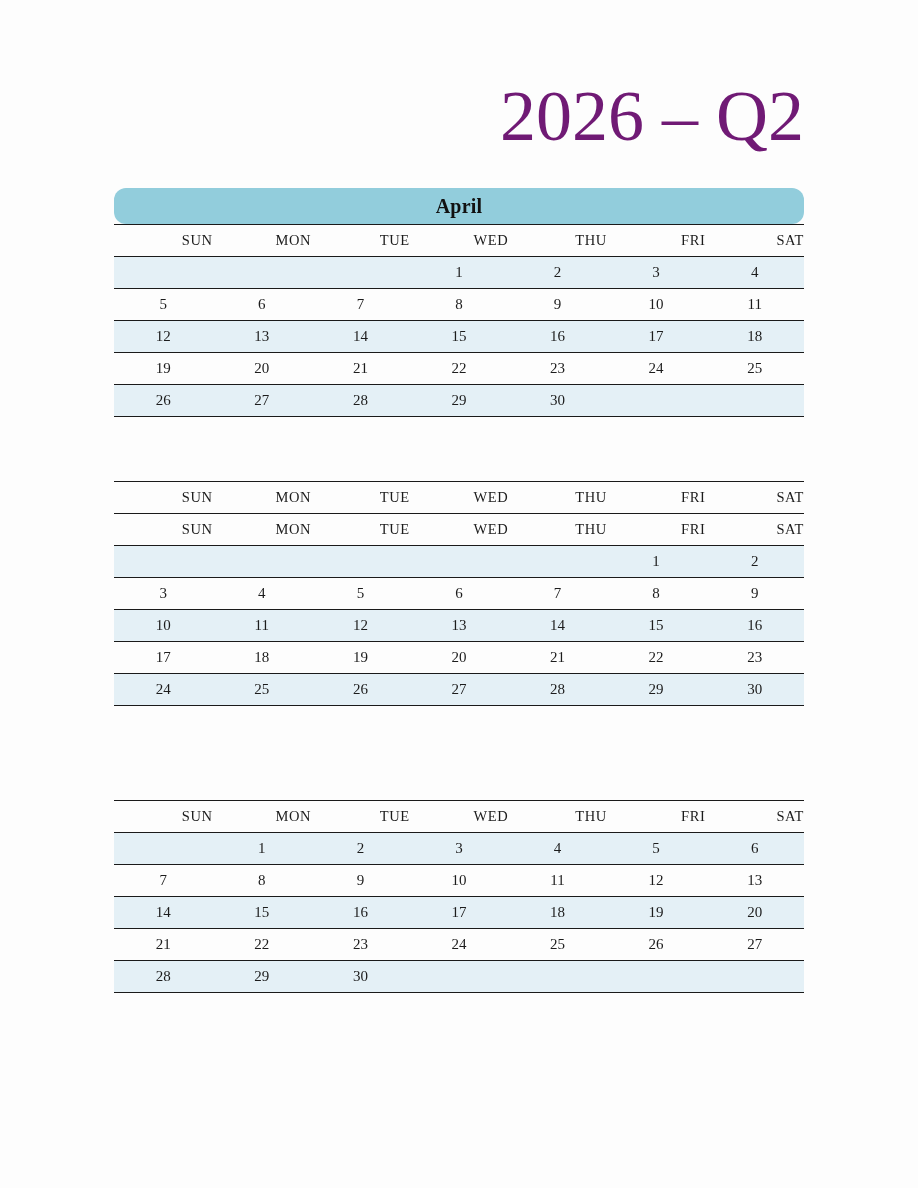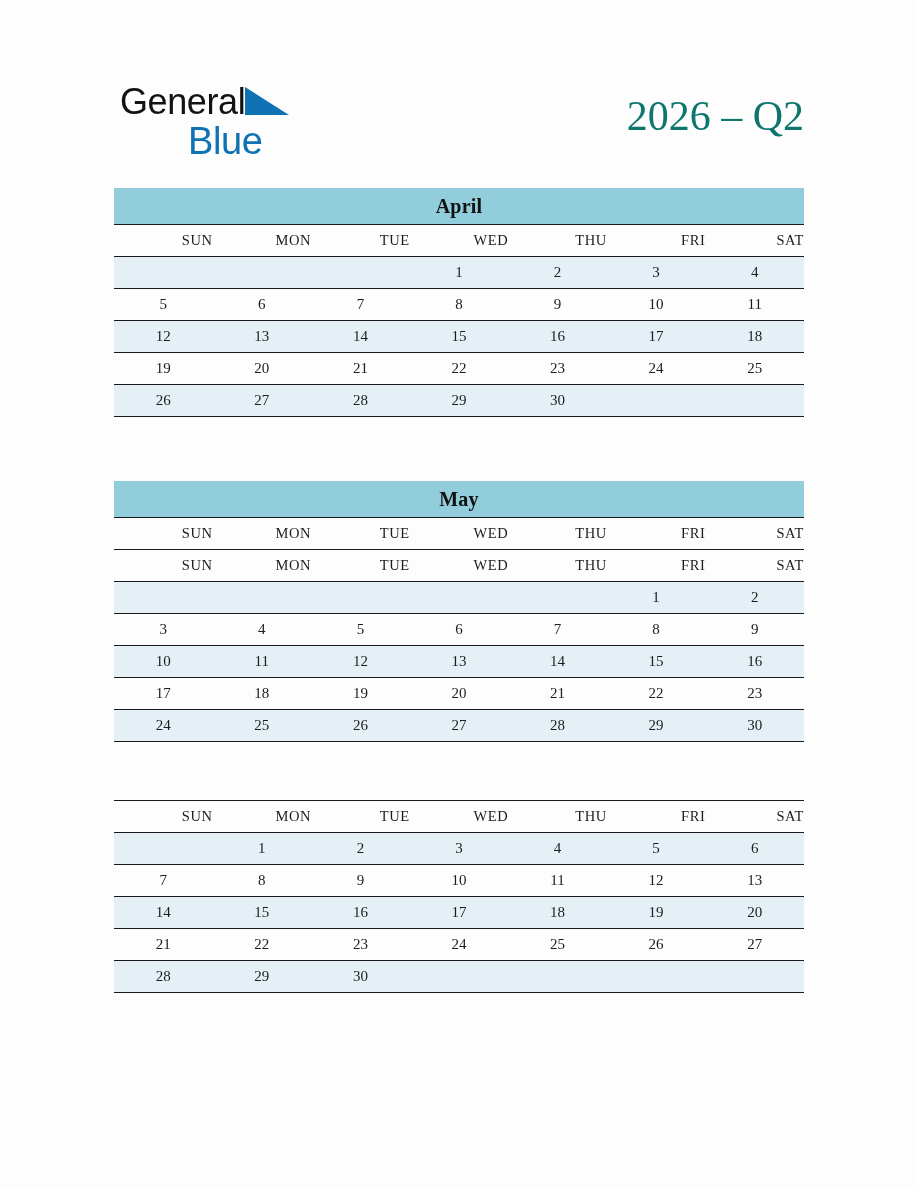--- a/index.html
+++ b/index.html
@@ -74,23 +74,23 @@
     color: #0e72b5;
     letter-spacing: -0.4px;
     line-height: 42px;
   }
 
   .quarter-title {
     position: absolute;
     right: 0px;
     top: 4px;
     font-family: "Liberation Serif", "DejaVu Serif", serif;
-    font-size: 42px;
+    font-size: 72px;
     font-weight: 400;
-    color: #0f766e;
+    color: #701a75;
     letter-spacing: 0px;
     line-height: 80px;
     text-align: right;
   }
 
   
   .month {
     position: absolute;
     left: 114px;
     width: 690px;
@@ -102,20 +102,21 @@
   .month-title {
     height: 36px;
     line-height: 36px;
     background: #92cddc;
     text-align: center;
     font-family: "Liberation Serif", "DejaVu Serif", serif;
     font-weight: bold;
     font-size: 20px;
     color: #111;
     letter-spacing: 0.2px;
+    border-radius: 12px;
   }
 
   table.cal {
     width: 690px;
     border-collapse: collapse;
     table-layout: fixed;
   }
   table.cal th, table.cal td {
     width: 98.57px;
     height: 31px;
@@ -147,30 +148,20 @@
     background: #fdfdfd;
   }
 </style>
 </head>
 <body>
 
 <div class="page">
 
   <div class="header">
 
-    <div class="logo">
-      <div class="logo-row1">
-        <span class="logo-general">General</span><span class="logo-triangle"><svg width="48" height="32" viewBox="0 0 48 32" xmlns="http://www.w3.org/2000/svg">
-              <polygon points="2,0 2,28 46,28" fill="#0e72b5"></polygon>
-            </svg></span>
-      </div>
-      <div class="logo-row2">
-        <span class="logo-blue">Blue</span>
-      </div>
-    </div>
 
     <div class="quarter-title">2026 – Q2</div>
 
   </div>
 
   <div class="month" id="month-0">
     <div class="month-title">April</div>
     <table class="cal">
         <tbody>
           <tr>
@@ -225,21 +216,20 @@
             <td class="shaded">29</td>
             <td class="shaded">30</td>
             <td class="shaded"></td>
             <td class="shaded"></td>
           </tr>
         </tbody>
       </table>
   </div>
 
   <div class="month" id="month-1">
-    <div class="month-title">May</div>
     <table class="cal">
         <tbody>
           <tr>
             <th>SUN</th>
             <th>MON</th>
             <th>TUE</th>
             <th>WED</th>
             <th>THU</th>
             <th>FRI</th>
             <th>SAT</th>

